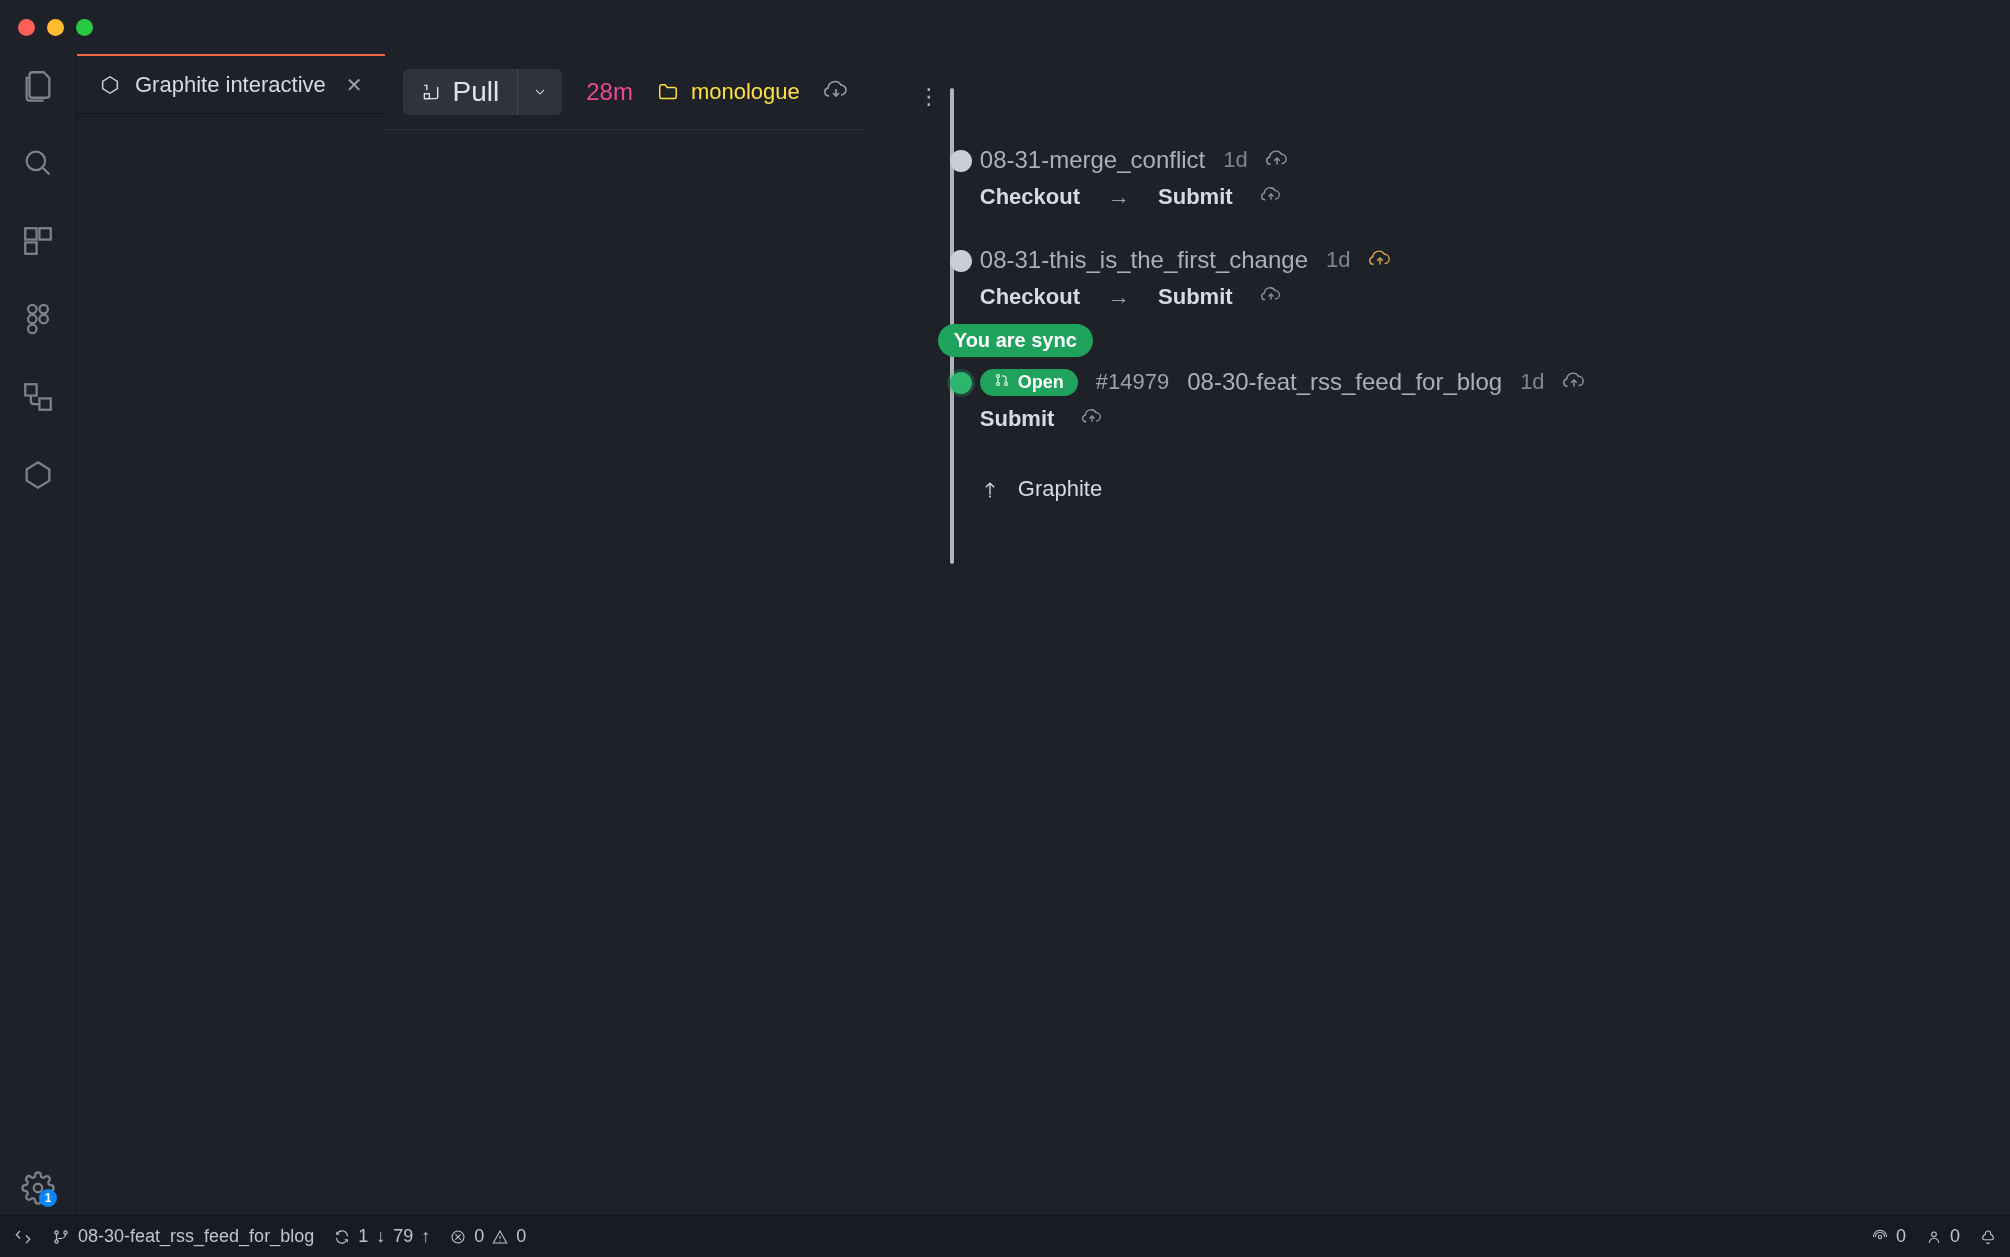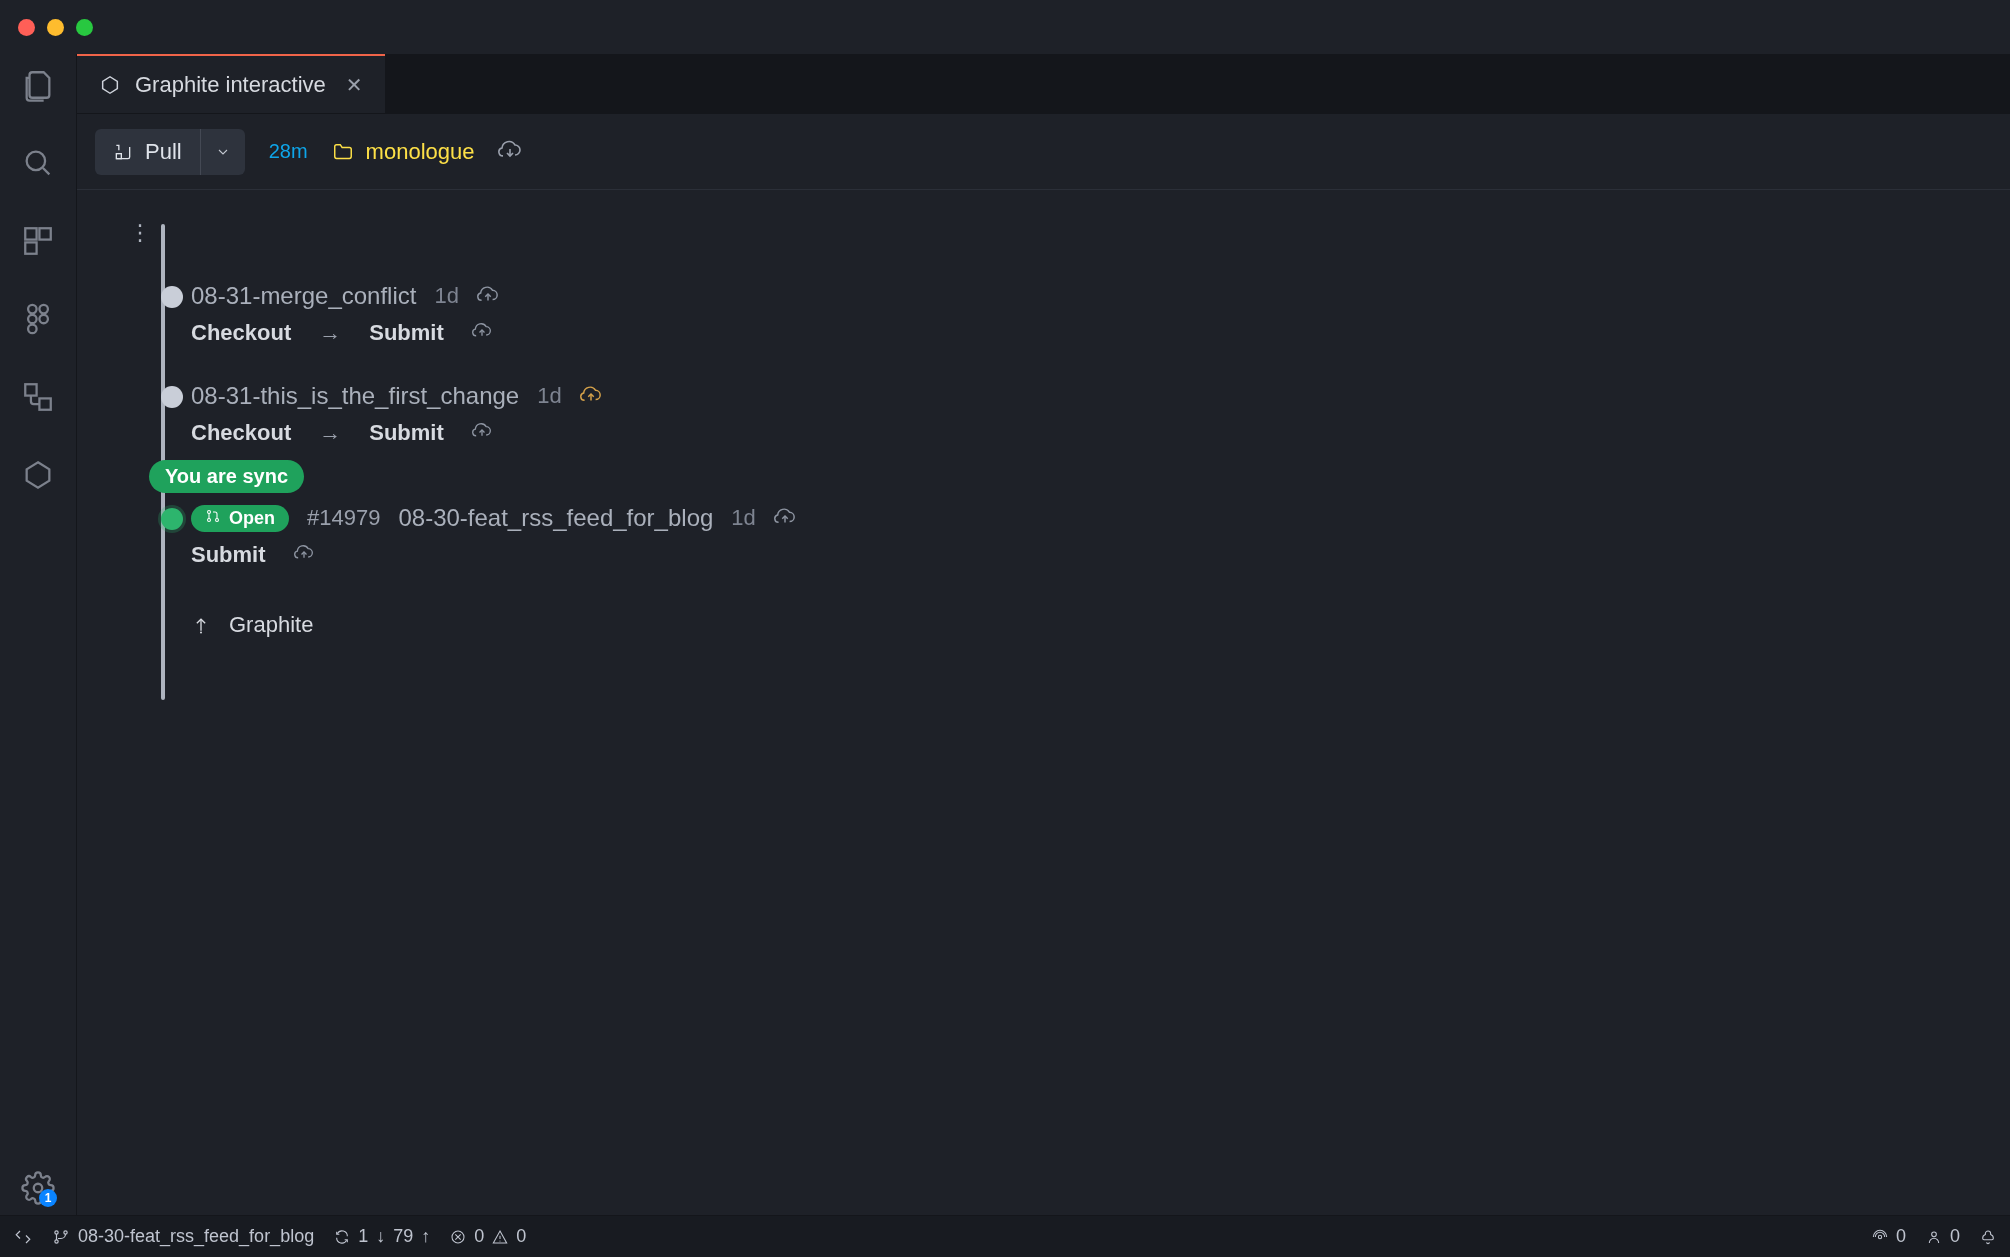--- a/index.html
+++ b/index.html
@@ -66,21 +66,21 @@
     border-radius: 10px;
     min-width: 18px; height: 18px;
     display: flex; align-items: center; justify-content: center;
     padding: 0 4px;
   }
 
   
   .editor {
     flex: 1;
     display: flex;
-    flex-direction: column;
+    flex-direction: row;
     background: #1e2128;
     border-left: 1px solid #14161b;
     min-width: 0;
   }
 
   
   .tabrow {
     height: 60px;
     display: flex;
     background: #14161b;
@@ -115,31 +115,31 @@
     align-items: stretch;
     height: 46px;
     border-radius: 6px;
     overflow: hidden;
     background: #2e333d;
   }
   .pull-btn {
     display: flex; align-items: center; gap: 12px;
     padding: 0 18px;
     color: #dfe3ea;
-    font-size: 22px;
+    font-size: 28px;
     cursor: pointer;
     border-right: 1px solid #444954;
   }
   .pull-more {
     display: flex; align-items: center; justify-content: center;
     padding: 0 14px;
     color: #c0c5ce;
     cursor: pointer;
   }
-  .tb-time { color: #0ea5e9; font-size: 20px; }
+  .tb-time { color: #ec4899; font-size: 24px; }
   .tb-repo { display: flex; align-items: center; gap: 12px; color: #fde047; font-size: 22px; }
   .tb-cloud { color: #9aa0ac; cursor: pointer; }
 
   
   .stackview {
     flex: 1;
     overflow: auto;
     position: relative;
     padding: 30px 30px 20px 40px;
   }

